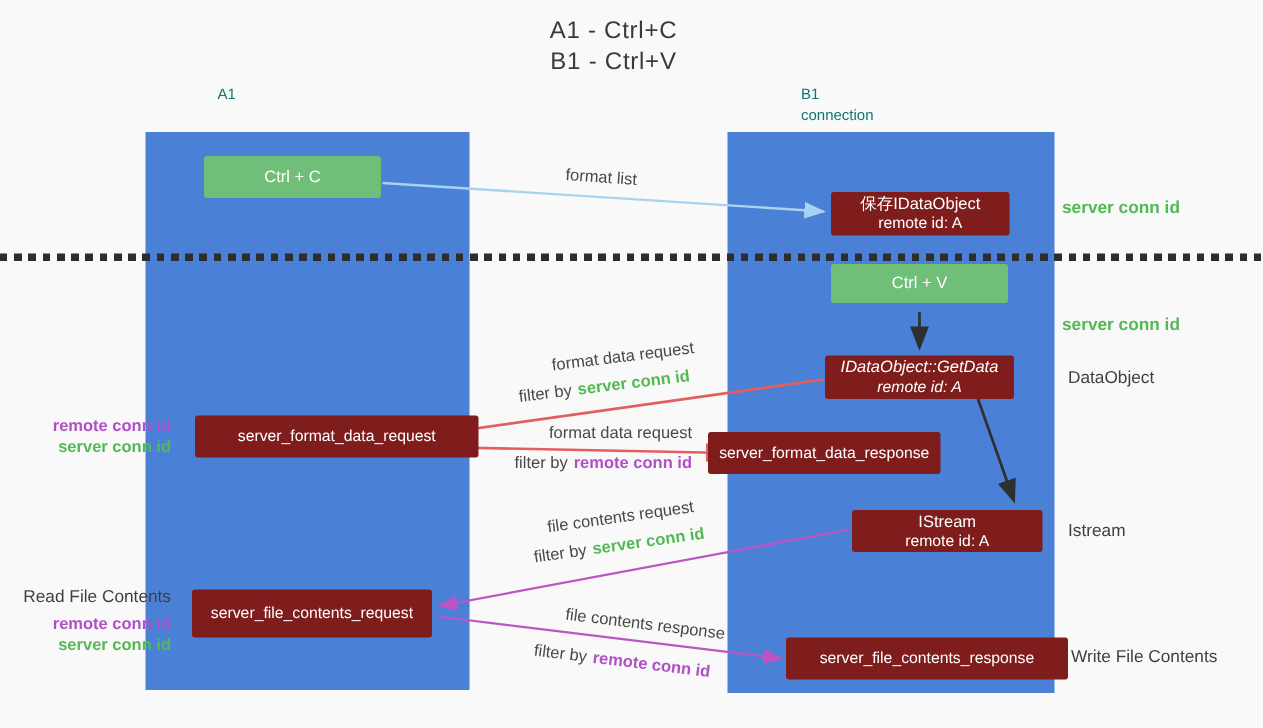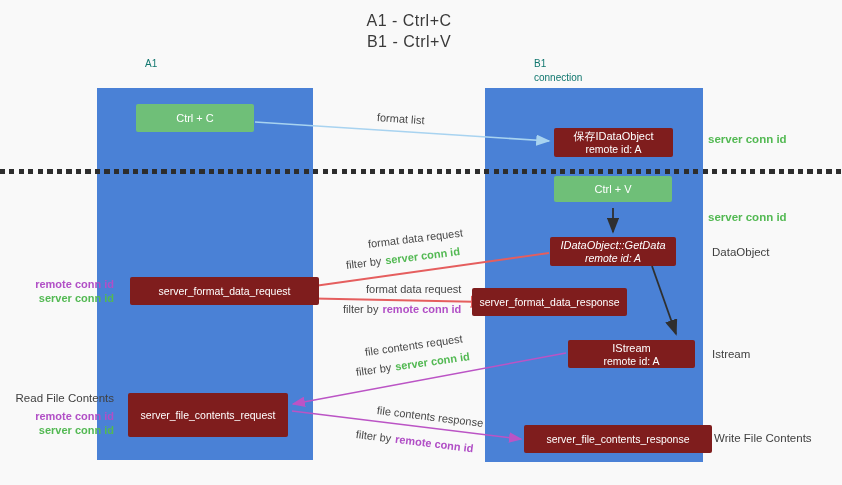--- a/index.html
+++ b/index.html
@@ -118,21 +118,21 @@
 
   <div class="abs node orange single" style="left:472px;top:288px;width:155px;height:28px;">
     <span>server_format_data_response</span>
   </div>
 
   <div class="abs node orange" style="left:568px;top:340px;width:127px;height:28px;">
     <span class="l1">IStream</span>
     <span class="l2">remote id: A</span>
   </div>
 
-  <div class="abs node orange single" style="left:128px;top:393px;width:160px;height:44px;">
+  <div class="abs node orange single" style="left:128px;top:393px;width:160px;height:32px;">
     <span>server_file_contents_request</span>
   </div>
 
   <div class="abs node orange single" style="left:524px;top:425px;width:188px;height:28px;">
     <span>server_file_contents_response</span>
   </div>
 
   <div class="abs alabel" style="left:377px;top:111px;transform:rotate(4deg);">format list</div>
 
   <div class="abs alabel" style="left:368px;top:238px;transform:rotate(-7deg);">format data request</div>

